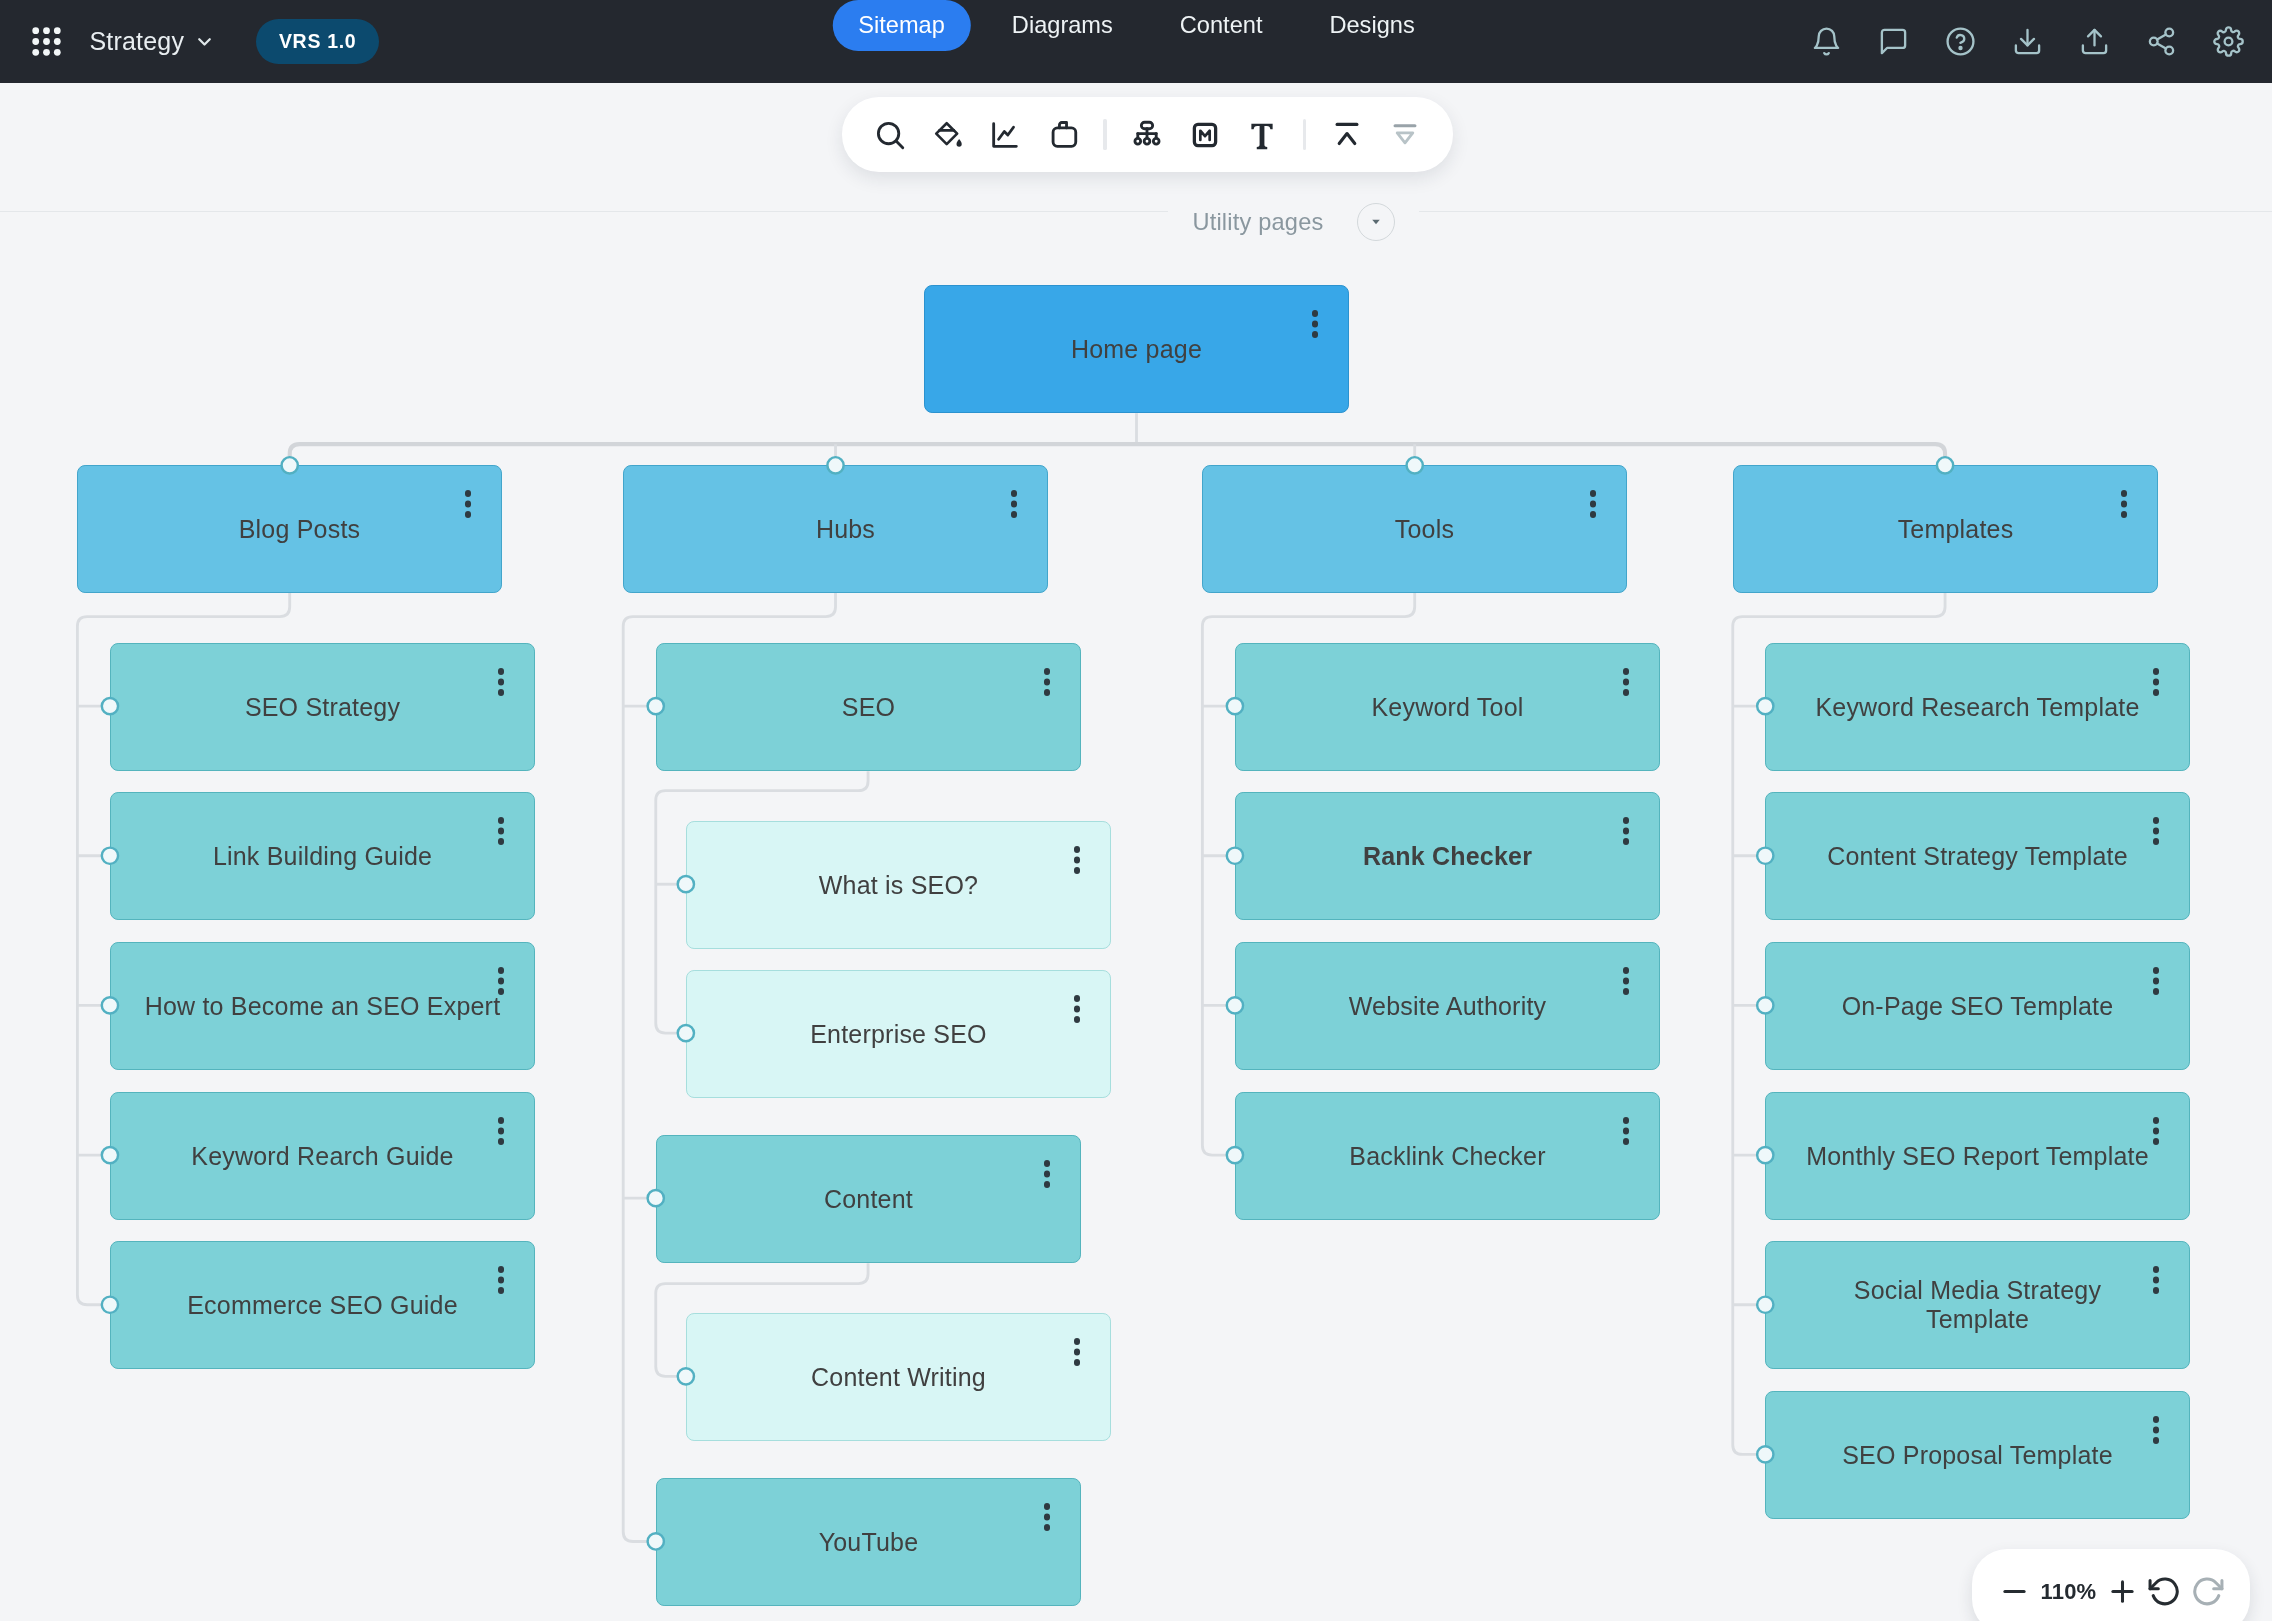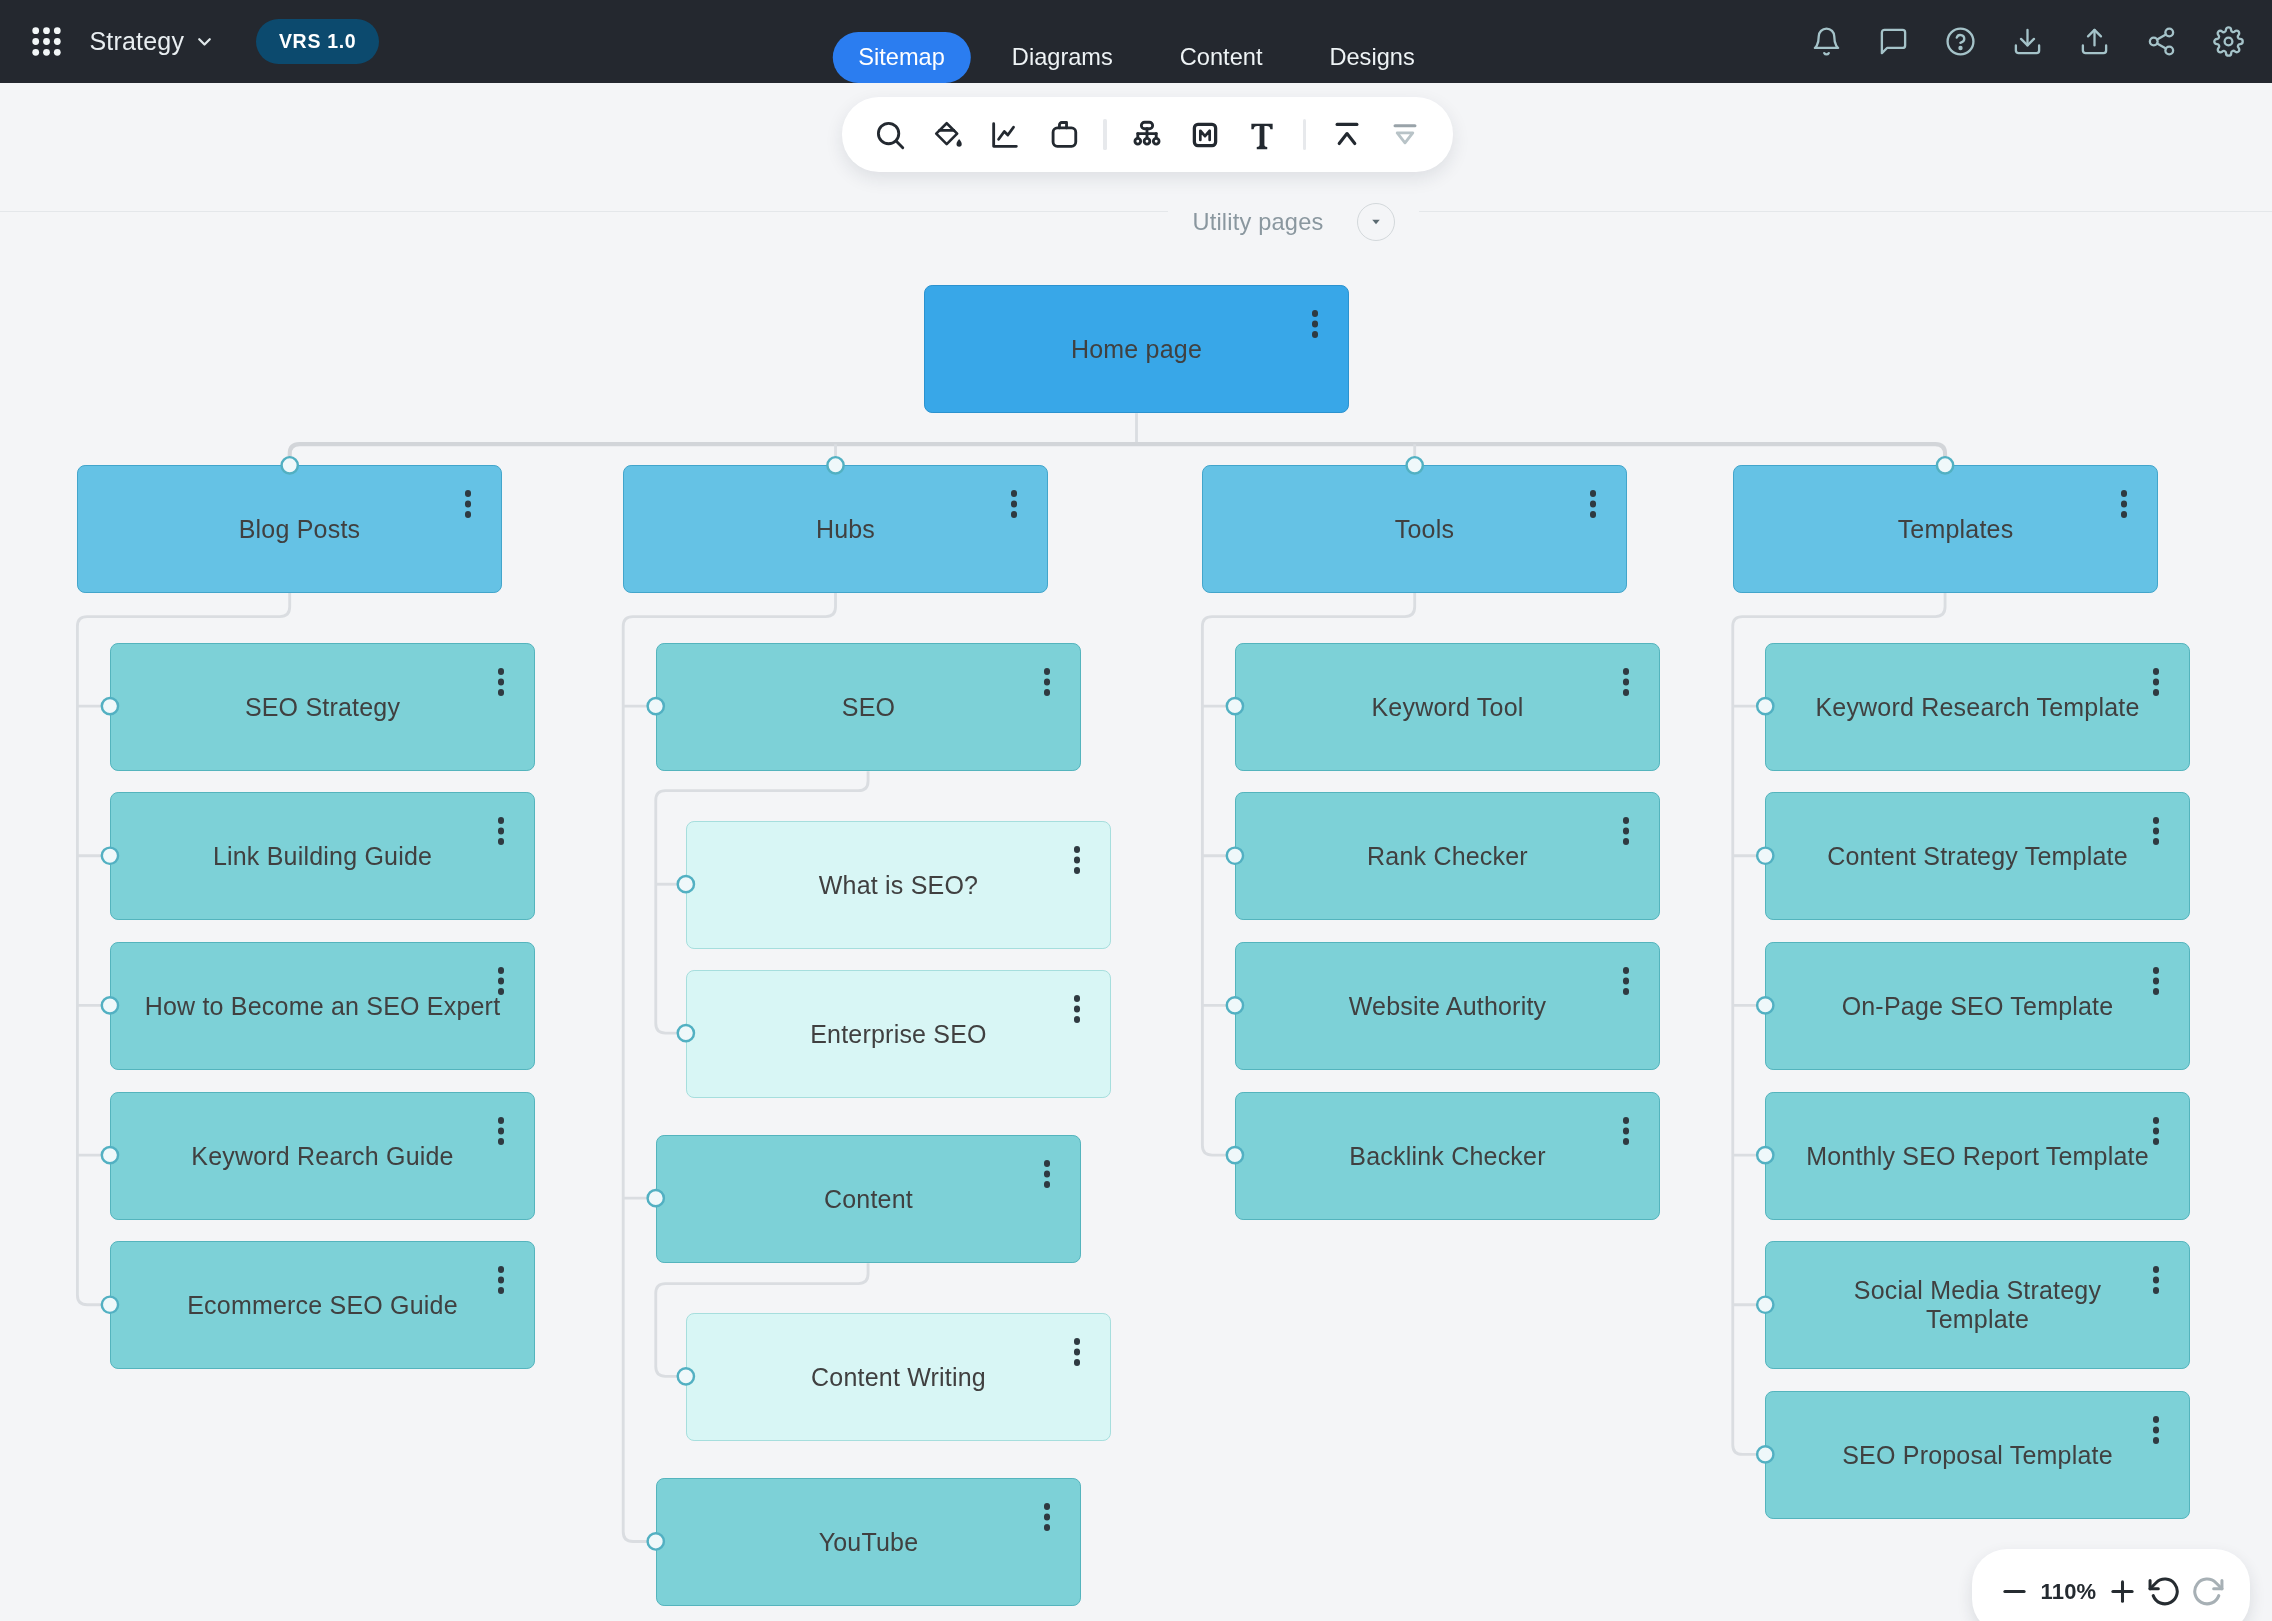--- a/index.html
+++ b/index.html
@@ -10,21 +10,21 @@
   .appbar{position:absolute;left:0;top:0;width:100%;height:83px;background:#24282f;
           display:flex;align-items:center;z-index:50;}
   .appbar-left{display:flex;align-items:center;padding-left:28px;}
   .grid-icon{width:37px;height:37px;display:block;cursor:pointer;}
   .workspace{display:flex;align-items:center;margin-left:24.4px;cursor:pointer;}
   .workspace-name{font-size:25px;color:#e9eef1;font-weight:500;letter-spacing:0.2px;}
   .workspace-chevron{margin-left:9.8px;display:flex;}
   .version-pill{margin-left:41px;background:#0c4a6e;color:#ffffff;font-size:19.5px;font-weight:700;
                 letter-spacing:0.7px;padding:11.4px 23px;border-radius:813px;cursor:default;}
   .nav{position:absolute;left:50%;top:0;height:83px;transform:translateX(-50%);
-       display:flex;align-items:flex-end;gap:15px;}
+       display:flex;align-items:flex-start;gap:15px;}
   .nav-item{font-size:23.6px;color:#eef3f5;font-weight:500;padding:12.2px 26px;border-radius:813px;
             cursor:pointer;white-space:nowrap;}
   .nav-item.active{background:#2b7df0;color:#ffffff;}
   .appbar-right{margin-left:auto;display:flex;align-items:center;gap:36px;padding-right:29px;}
   .hicon{width:31px;height:31px;display:block;cursor:pointer;}
 
   
   .toolbar{position:absolute;left:842px;top:97px;height:75px;background:#ffffff;
            border-radius:37px;display:flex;align-items:center;gap:23.6px;padding:0 31px;
            box-shadow:0 6.5px 18px rgba(30,40,55,.10);z-index:40;}
@@ -282,21 +282,21 @@
   </div>
   <div class="card lvl2" style="left:656px;top:1478px;">
     <span class="menu-dots"></span>
     <span class="card-title">YouTube</span>
   </div>
 
   <div class="card lvl2" style="left:1235px;top:643px;">
     <span class="menu-dots"></span>
     <span class="card-title">Keyword Tool</span>
   </div>
-  <div class="card lvl2" style="left:1235px;top:792px;">
+  <div class="card lvl2" style="left:1235px;top:792px;font-weight:bold;">
     <span class="menu-dots"></span>
     <span class="card-title">Rank Checker</span>
   </div>
   <div class="card lvl2" style="left:1235px;top:942px;">
     <span class="menu-dots"></span>
     <span class="card-title">Website Authority</span>
   </div>
   <div class="card lvl2" style="left:1235px;top:1092px;">
     <span class="menu-dots"></span>
     <span class="card-title">Backlink Checker</span>

